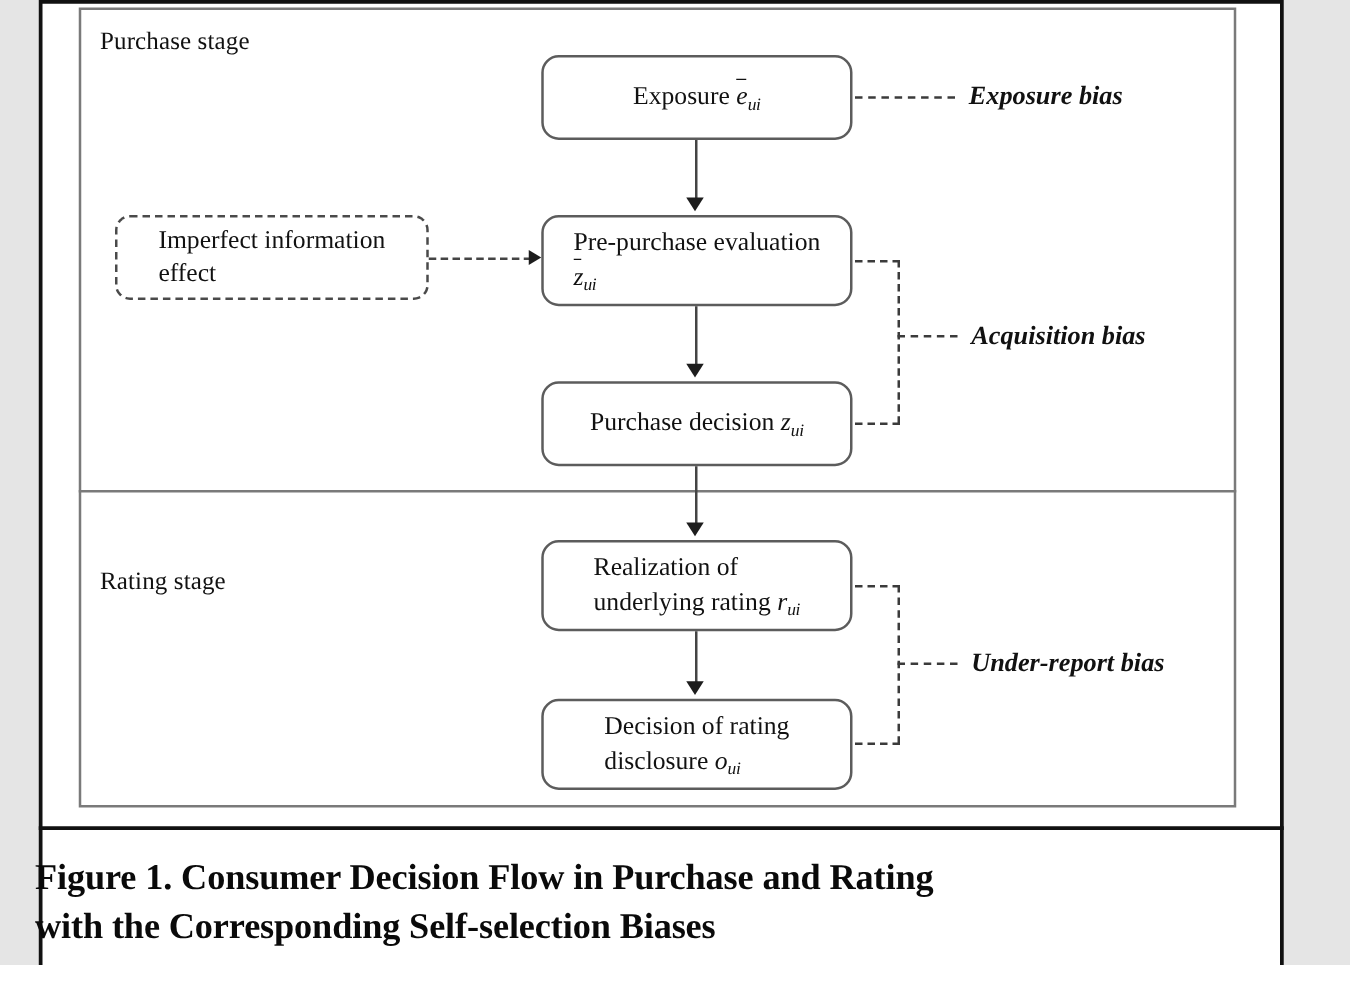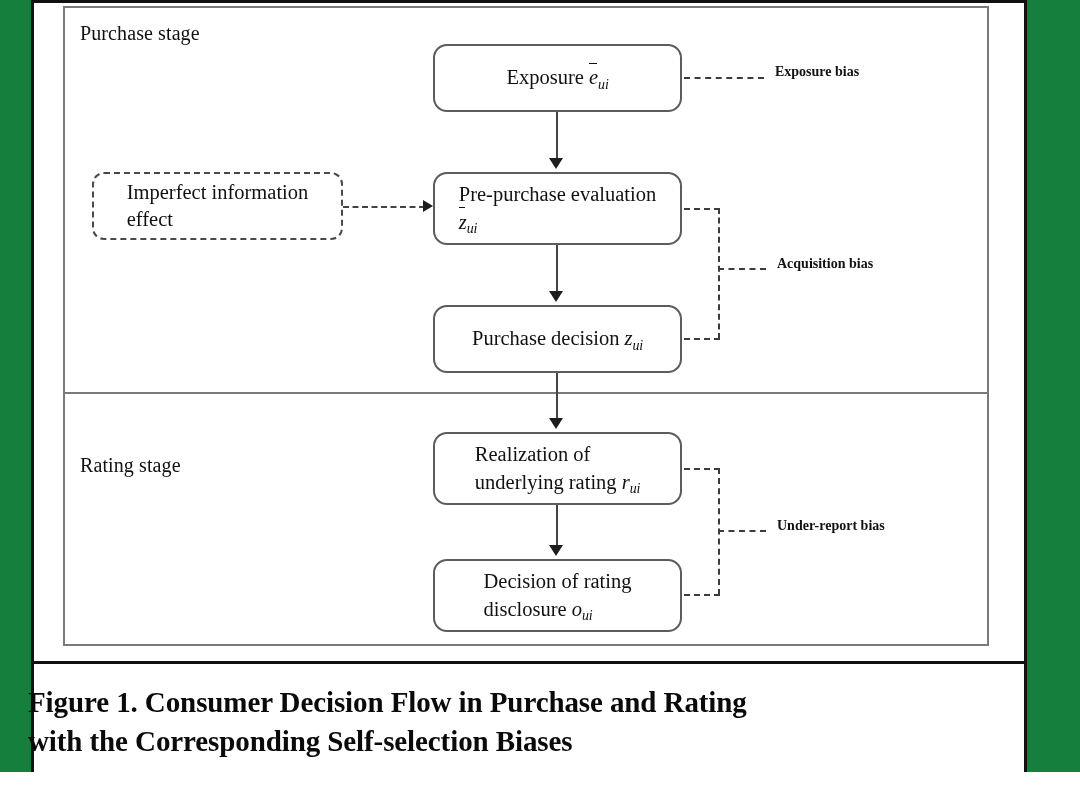--- a/index.html
+++ b/index.html
@@ -9,21 +9,21 @@
   }
   body {
     font-family: "Liberation Serif", "DejaVu Serif", serif;
     color: #000000;
   }
   #page {
     position: relative;
     width: 1080px;
     height: 772px;
     overflow: hidden;
-    background: #15803d;
+    background: #e5e5e5;
   }
 
   
   #outer-frame {
     position: absolute;
     left: 31px;
     top: 0px;
     width: 996px;
     height: 786px;
     border: 3px solid #111111;
@@ -185,22 +185,23 @@
   #acq-stub  { left: 718px; top: 268px; width: 48px; }
 
   
   #und-top   { left: 684px; top: 468px; width: 36px; }
   #und-vert  { left: 718px; top: 468px; height: 127px; }
   #und-bot   { left: 684px; top: 594px; width: 36px; }
   #und-stub  { left: 718px; top: 530px; width: 48px; }
 
   .bias-label {
     position: absolute;
+    font-style: italic;
     font-weight: bold;
-    font-size: 14px;
+    font-size: 21px;
     color: #111111;
     white-space: nowrap;
   }
   #bias-exposure    { left: 775px; top: 64px; }
   #bias-acquisition { left: 777px; top: 256px; }
   #bias-underreport { left: 777px; top: 518px; }
 
   
   #caption-divider {
     position: absolute;

